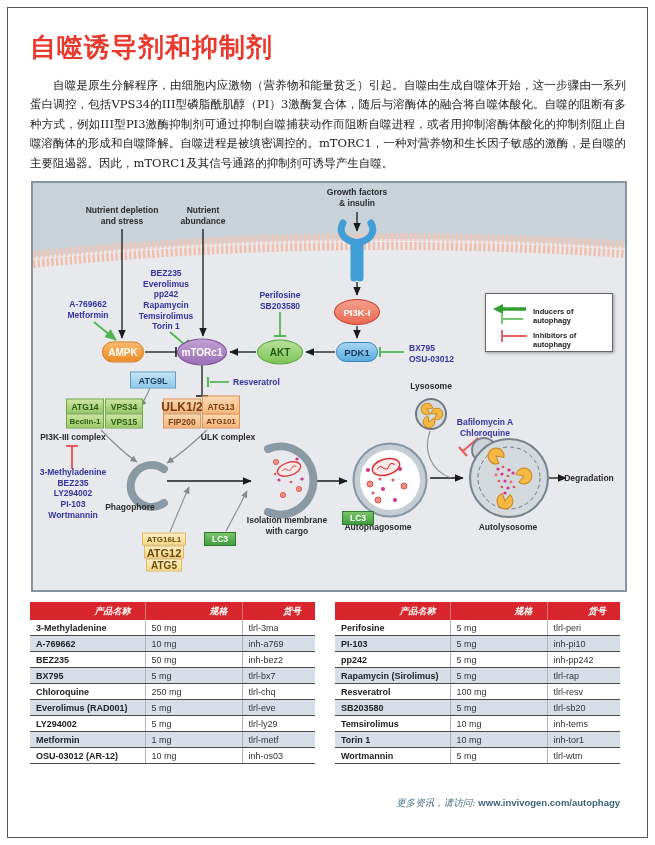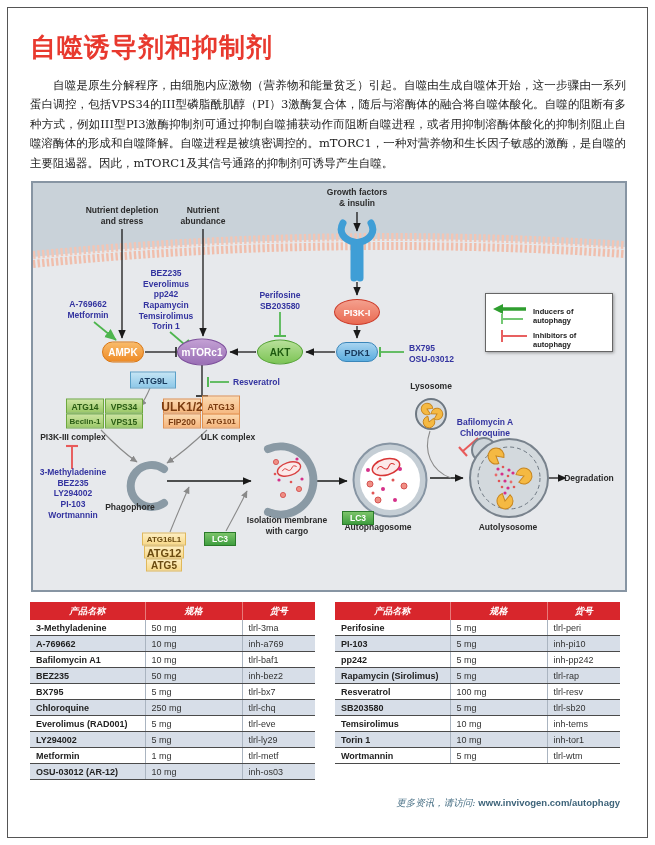--- a/index.html
+++ b/index.html
@@ -23,21 +23,21 @@
         justify-content:center;font-weight:bold;box-sizing:border-box;white-space:nowrap;}
   .ov{border-radius:50%;}
   .pill{border-radius:0;}
   .legend{position:absolute;left:452px;top:110px;width:126px;height:57px;background:#fff;
           border:1px solid #666;box-shadow:1px 1px 3px rgba(0,0,0,.35);}
   .legend-label{position:absolute;font-size:7.5px;font-weight:bold;color:#222;}
   
   table.ptable{position:absolute;top:602px;border-collapse:collapse;table-layout:fixed;
                font-size:9px;color:#333;}
   table.ptable th{background:#d8262c;color:#fff;font-style:italic;font-weight:bold;
-                  text-align:center;padding:2px 6px;height:14px;font-family:"DejaVu Serif",serif;
+                  text-align:right;padding:2px 14px;height:14px;font-family:"DejaVu Serif",serif;
                   border-left:1px solid #e87a7a;}
   table.ptable th:first-child{border-left:none;}
   table.ptable td{padding:2px 6px;height:11px;border-bottom:1px solid #4a4a4a;
                   border-left:1px solid #aab4c0;overflow:hidden;}
   table.ptable td:first-child{font-weight:bold;color:#222;border-left:none;}
   table.ptable tbody tr:nth-child(even) td{background:#d7dee8;}
   .footer{position:absolute;top:797px;right:35px;font-size:9.5px;color:#4a7186;}
   .footer .zh{font-family:"DejaVu Serif",serif;font-style:italic;}
   .footer .url{font-weight:bold;color:#3d6379;}
 </style>
@@ -280,25 +280,20 @@
         <td>3-Methyladenine</td>
         <td>50 mg</td>
         <td>tlrl-3ma</td>
       </tr>
       <tr>
         <td>A-769662</td>
         <td>10 mg</td>
         <td>inh-a769</td>
       </tr>
       <tr>
-        <td>Bafilomycin A1</td>
-        <td>10 mg</td>
-        <td>tlrl-baf1</td>
-      </tr>
-      <tr>
         <td>BEZ235</td>
         <td>50 mg</td>
         <td>inh-bez2</td>
       </tr>
       <tr>
         <td>BX795</td>
         <td>5 mg</td>
         <td>tlrl-bx7</td>
       </tr>
       <tr>

